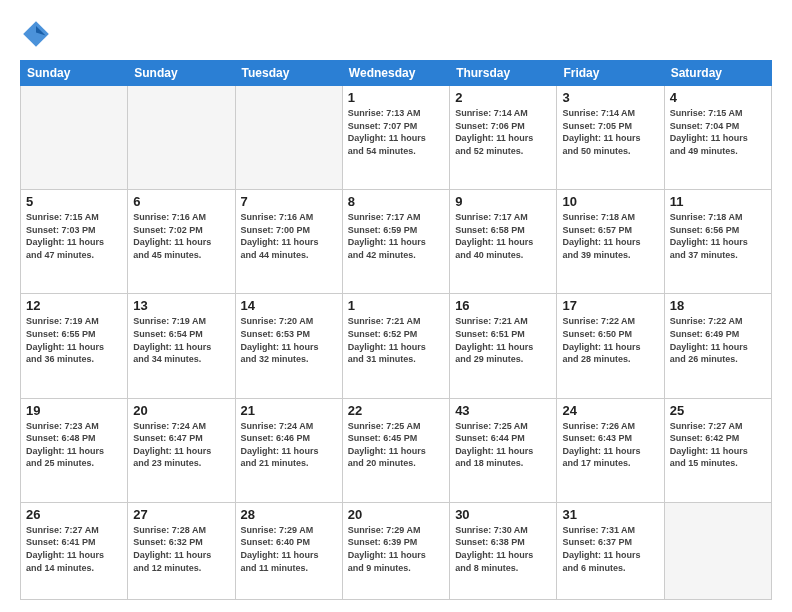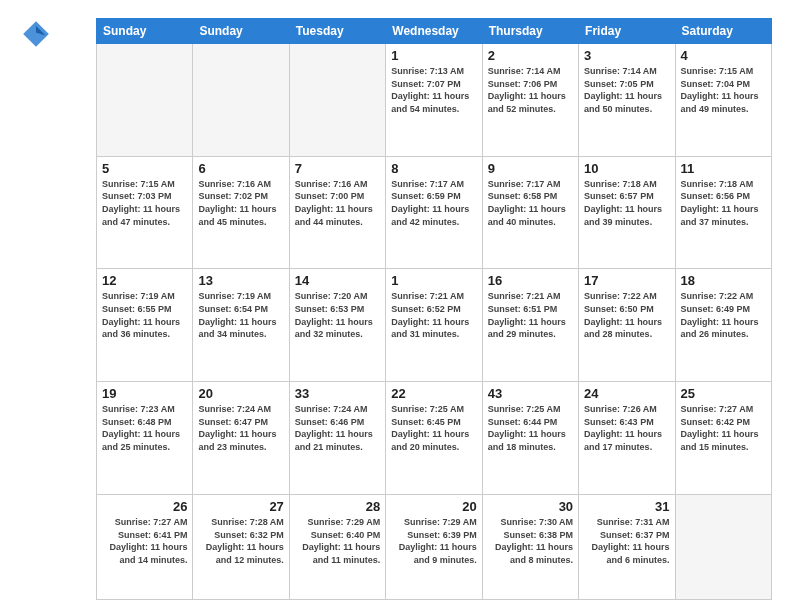--- a/index.html
+++ b/index.html
@@ -8,22 +8,21 @@
       height: 612px;
       font-family: Arial, sans-serif;
       background: #fff;
       overflow: hidden;
     }
     .page {
       width: 792px;
       height: 612px;
       padding: 18px 20px 12px 20px;
       display: flex;
-      flex-direction: row;
-      gap: 40px;
+      flex-direction: column;
     }
     .header {
       display: flex;
       justify-content: space-between;
       align-items: flex-start;
       margin-bottom: 10px;
     }
     .logo {
       display: flex;
       align-items: center;
@@ -95,21 +94,20 @@
       line-height: 1.4;
       font-size: 9px;
       color: #444;
       font-weight: bold;
     }
     tr.week-row td {
       height: 82px;
     }
     .last-row td {
       height: 72px;
-      text-align: right;
     }
   </style>
 </head>
 <body>
 
 <div class="page">
   <div class="header">
     <div class="logo">
       <svg class="logo-icon" viewBox="0 0 40 40">
         <polygon points="20,4 36,20 20,36 4,20" fill="#2b7fd4" opacity="0.85"></polygon>
@@ -283,21 +281,21 @@
 and 25 minutes.</div>
           </td>
           <td>
             <span class="day-number">20</span>
             <div class="day-info" style="white-space: pre-line;">Sunrise: 7:24 AM
 Sunset: 6:47 PM
 Daylight: 11 hours
 and 23 minutes.</div>
           </td>
           <td>
-            <span class="day-number">33</span>
+            <span class="day-number">21</span>
             <div class="day-info" style="white-space: pre-line;">Sunrise: 7:24 AM
 Sunset: 6:46 PM
 Daylight: 11 hours
 and 21 minutes.</div>
           </td>
           <td>
             <span class="day-number">22</span>
             <div class="day-info" style="white-space: pre-line;">Sunrise: 7:25 AM
 Sunset: 6:45 PM
 Daylight: 11 hours

